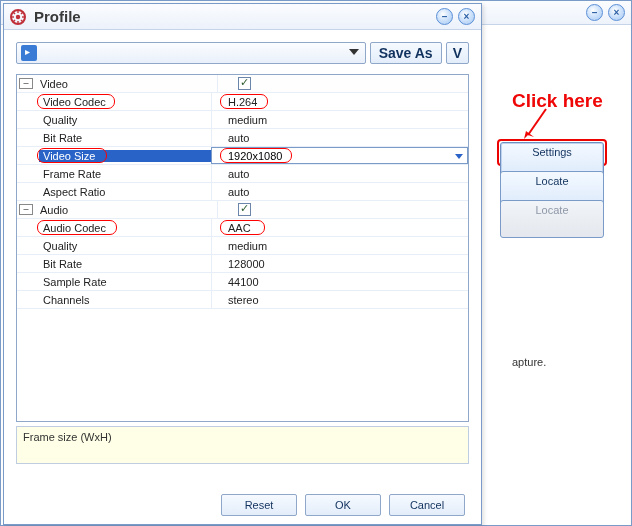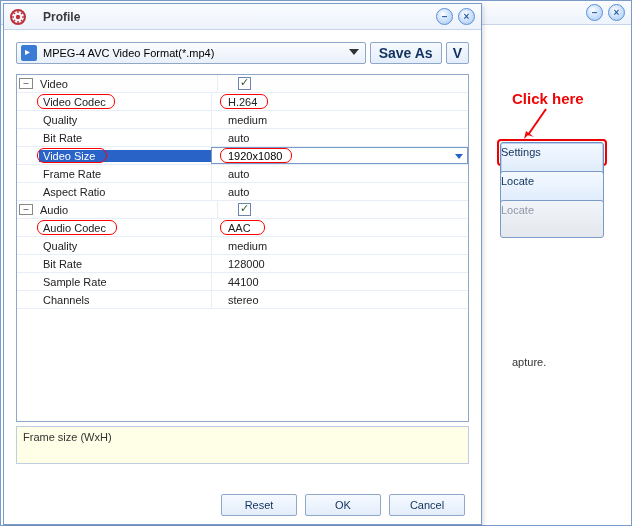--- a/index.html
+++ b/index.html
@@ -65,20 +65,21 @@
   .rp-btn {
     position: absolute;
     left: 18px;
     width: 104px;
     height: 38px;
     border: 1px solid #7a9ac8;
     border-radius: 3px;
     background: linear-gradient(#f4f9ff, #dbe9fb);
     color: #11325e;
     font-size: 11px;
+    text-align: center;
     line-height: 19px;
     cursor: pointer;
   }
   .rp-btn.selected {
     border: 1px solid #6f8fc0;
     box-shadow: inset 0 0 0 1px #bcd2ef;
   }
   .rp-btn.disabled {
     background: linear-gradient(#f1f4f8,#e4e8ee);
     color: #8f98a8;
@@ -92,21 +93,21 @@
     width: 110px; height: 27px;
     pointer-events: none;
   }
   .rp-settings { top: 117px; }
   .rp-locate  { top: 146px; }
   .rp-locate2 { top: 175px; }
   .rp-clicklabel {
     position: absolute;
     left: 30px; top: 65px;
     color: #ef0606;
-    font-size: 15px;
+    font-size: 19px;
     font-weight: bold;
   }
   .rp-arrow {
     position: absolute;
     left: 34px; top: 82px;
     width: 40px; height: 36px;
     pointer-events: none;
   }
   .rp-capture {
     position: absolute;
@@ -128,23 +129,23 @@
     height: 26px;
     background: linear-gradient(#fbfcfe, #ecf2fb);
     border-bottom: 1px solid #c6d4ea;
     position: relative;
     display: flex;
     align-items: center;
     padding-left: 6px;
   }
   .pd-title {
     font-weight: bold;
-    font-size: 12px;
+    font-size: 15px;
     color: #3a3a3a;
-    margin-left: 17px;
+    margin-left: 8px;
   }
   .pd-logo {
     width: 16px; height: 16px;
     position: relative;
   }
   .pd-logo svg { display:block; }
   .pd-min { right: 28px; top: 4px; position:absolute; }
   .pd-close { right: 6px; top: 4px; position:absolute; }
 
   .pd-toolbar {
@@ -364,21 +365,20 @@
         </svg>
       </span>
       <span class="pd-title">Profile</span>
       <div class="win-btn pd-min">–</div>
       <div class="win-btn pd-close">×</div>
     </div>
 
     <div class="pd-toolbar">
       <div class="format-select">
         <span class="fs-icon"></span>
-        <span>MPEG-4 AVC Video Format(*.mp4)</span>
         <span class="fs-caret"></span>
       </div>
       <div class="tb-btn">Save As</div>
       <div class="tb-btn small">V</div>
     </div>
 
     <div class="prop-grid">
 
       <div class="pg-row group">
         <span class="pg-expand">–</span>

